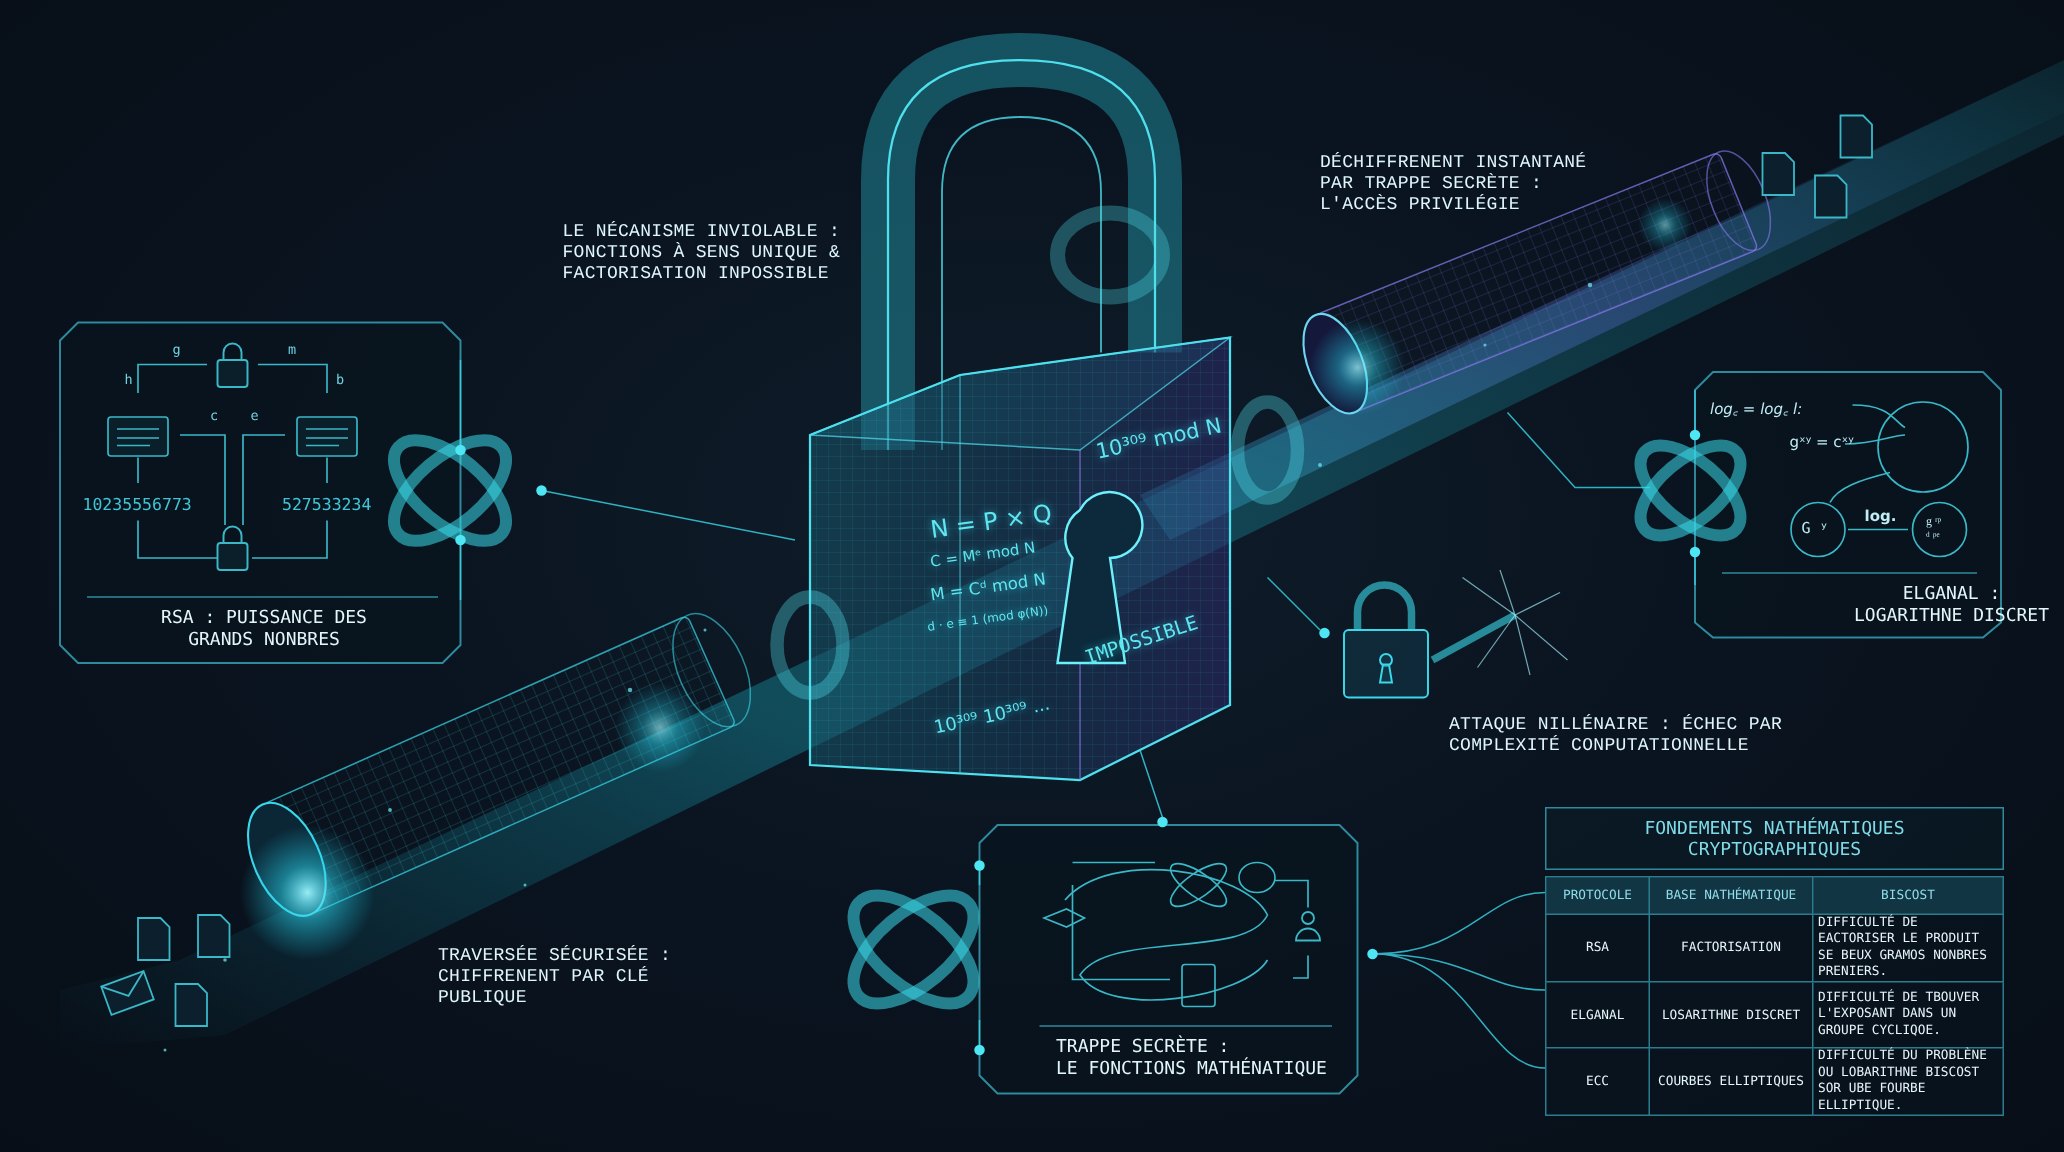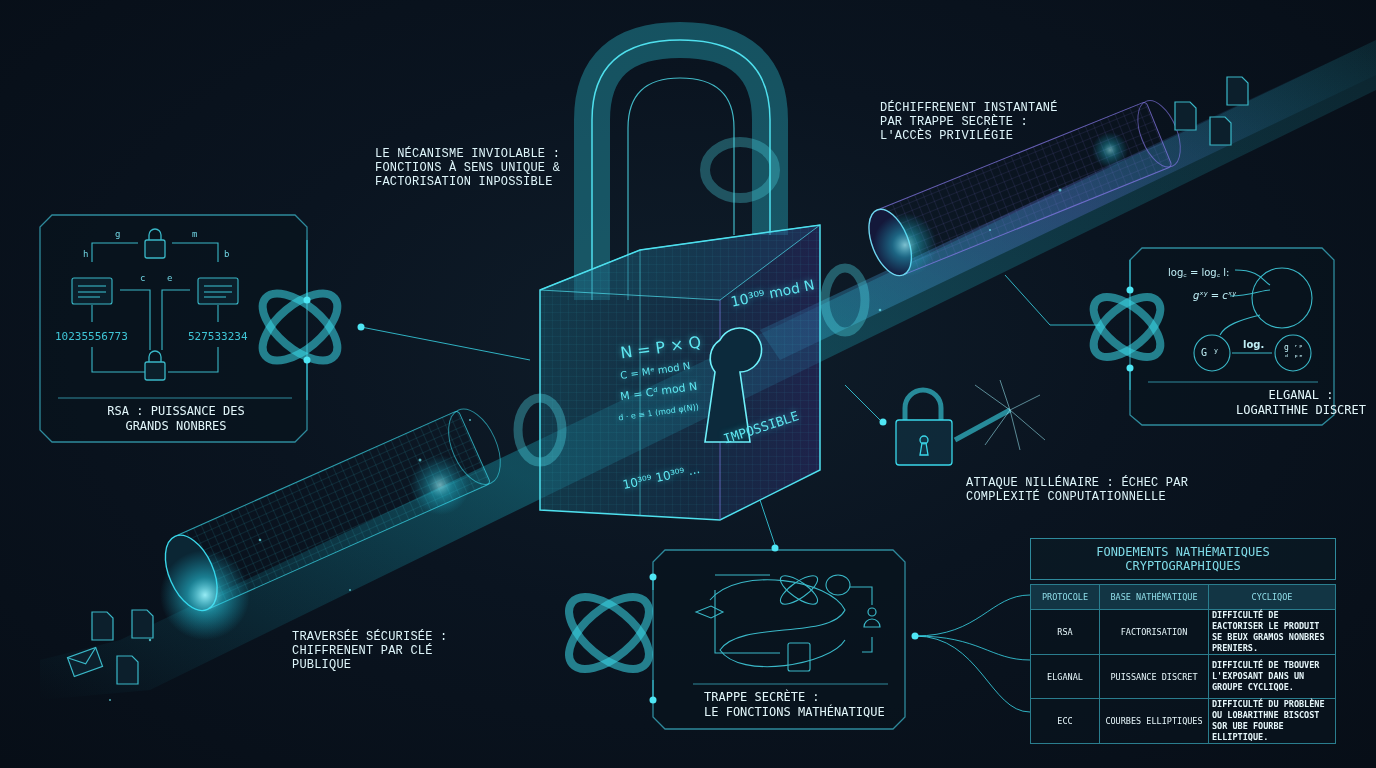--- a/index.html
+++ b/index.html
@@ -22,21 +22,21 @@
   .formula { position:absolute; color:#5fe6f0; font-family:"DejaVu Sans", sans-serif; text-shadow:0 0 6px rgba(60,230,240,.6); }
   
   .tbl-wrap { position:absolute; left:1030px; top:538px; width:306px; }
   .tbl-title {
     border:1px solid #2e8a9c; padding:6px 8px; font-size:12px; color:#7fdbe8;
     text-align:center; margin-bottom:4px; background:rgba(10,30,40,.5);
   }
   table { border-collapse:collapse; width:306px; font-size:8.5px; color:#e6f6fa; }
   th { background:#123544; color:#8fdde8; font-weight:normal; border:1px solid #2a7d8e; height:22px; font-size:8.5px; }
   td { border:1px solid #2a7d8e; text-align:center; height:43px; vertical-align:middle; background:rgba(8,20,30,.7); padding:0 3px; }
-  td.p { text-align:left; line-height:11px;font-weight:bold; }
+  td.p { text-align:left; line-height:11px; }
 </style>
 </head>
 <body>
 
 <svg class="scene" width="1376" height="768" viewBox="0 0 1376 768">
   <defs>
     <linearGradient id="beamL" x1="0" y1="1" x2="1" y2="0">
       <stop offset="0" stop-color="#19c6e0" stop-opacity="0"></stop>
       <stop offset=".35" stop-color="#1fd6ec" stop-opacity=".55"></stop>
       <stop offset="1" stop-color="#2de0f0" stop-opacity=".2"></stop>
@@ -267,51 +267,51 @@
 <div class="small" style="left:192px;top:229px;">m</div>
 <div class="small" style="left:83px;top:249px;">h</div>
 <div class="small" style="left:224px;top:249px;">b</div>
 <div class="small" style="left:140px;top:273px;">c</div>
 <div class="small" style="left:167px;top:273px;">e</div>
 <div class="num" style="left:55px;top:330px;">10235556773</div>
 <div class="num" style="left:188px;top:330px;">527533234</div>
 <div class="panel-title" style="left:60px;top:404px;width:232px;white-space:pre-line;">RSA : PUISSANCE DES
 GRANDS NONBRES</div>
 
-<div class="small" style="left:1168px;top:265px;font-size:10px;color:#bfeef5;font-family:'DejaVu Sans',sans-serif;">log꜀ = log꜀ l:</div>
-<div class="small" style="left:1193px;top:290px;font-size:10px;color:#bfeef5;font-family:'DejaVu Sans',sans-serif;font-style:italic;">gˣʸ = cˣʸ</div>
+<div class="small" style="left:1140px;top:265px;font-size:10px;color:#bfeef5;font-family:'DejaVu Sans',sans-serif;font-style:italic;">log꜀ = log꜀ l:</div>
+<div class="small" style="left:1193px;top:290px;font-size:10px;color:#bfeef5;font-family:'DejaVu Sans',sans-serif;">gˣʸ = cˣʸ</div>
 <div class="small" style="left:1201px;top:347px;font-size:10px;color:#bfeef5;text-align:right;">G ʸ</div>
 <div class="small" style="left:1243px;top:339px;font-size:10px;color:#bfeef5;font-family:'DejaVu Sans',sans-serif;font-weight:bold;">log.</div>
-<div class="small" style="left:1284px;top:343px;font-size:8px;color:#bfeef5;white-space:pre-line;line-height:10px;">g ʳᵖ
+<div class="small" style="left:1284px;top:343px;font-size:8px;color:#bfeef5;white-space:pre-line;line-height:10px;font-family:Liberation Serif, serif;">g ʳᵖ
 ᵈ ᵖᵉ</div>
 <div class="panel-title" style="left:1216px;top:388px;width:170px;white-space:pre-line;">ELGANAL :
 LOGARITHNE DISCRET</div>
 
 <div class="panel-title" style="left:704px;top:690px;text-align:left;white-space:pre-line;">TRAPPE SECRÈTE :
 LE FONCTIONS MATHÉNATIQUE</div>
 
 <div class="tbl-wrap">
   <div class="tbl-title">FONDEMENTS NATHÉMATIQUES CRYPTOGRAPHIQUES</div>
   <table>
     <thead>
       <tr>
         <th style="width:66px">PROTOCOLE</th>
         <th style="width:106px">BASE NATHÉMATIQUE</th>
-        <th>CYCLIQOE</th>
+        <th>BISCOST</th>
       </tr>
     </thead>
     <tbody>
       <tr>
         <td>RSA</td>
         <td>FACTORISATION</td>
         <td class="p">DIFFICULTÉ DE EACTORISER LE PRODUIT SE BEUX GRAMOS NONBRES PRENIERS.</td>
       </tr>
       <tr>
         <td>ELGANAL</td>
-        <td>PUISSANCE DISCRET</td>
+        <td>LOSARITHNE DISCRET</td>
         <td class="p">DIFFICULTÉ DE TBOUVER L'EXPOSANT DANS UN GROUPE CYCLIQOE.</td>
       </tr>
       <tr>
         <td>ECC</td>
         <td>COURBES ELLIPTIQUES</td>
         <td class="p">DIFFICULTÉ DU PROBLÈNE OU LOBARITHNE BISCOST SOR UBE FOURBE ELLIPTIQUE.</td>
       </tr>
     </tbody>
   </table>
 </div>

